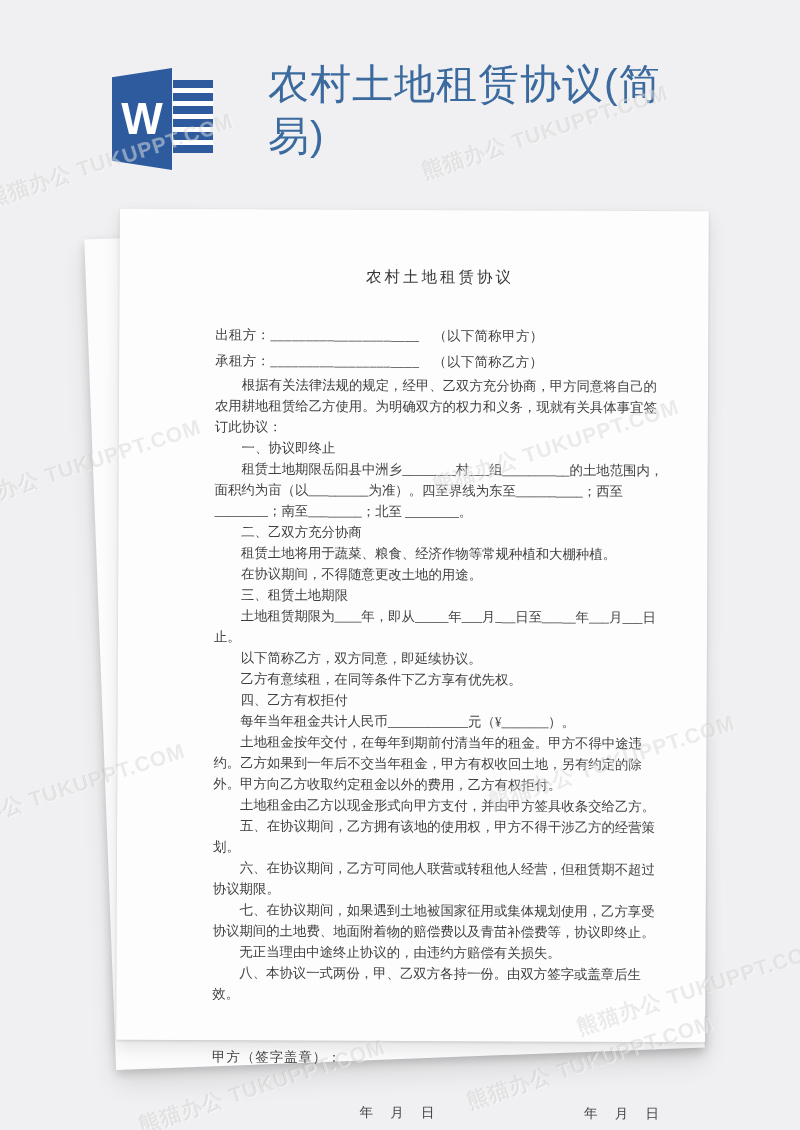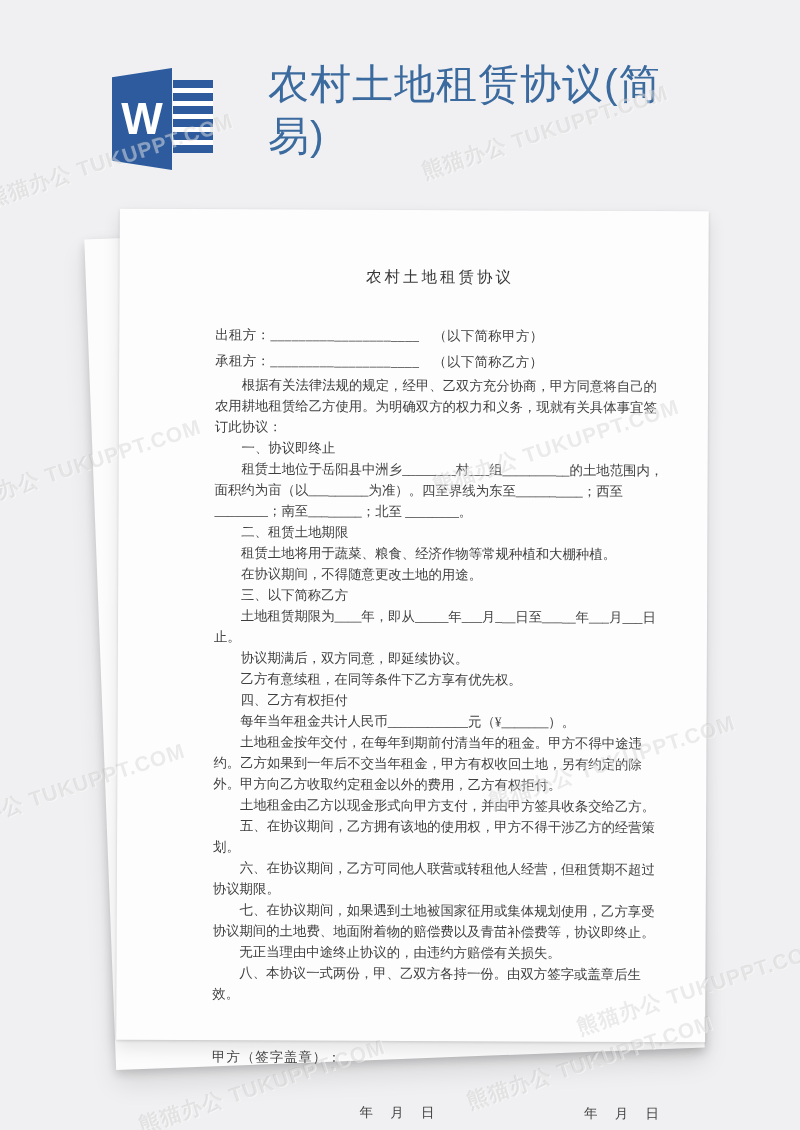--- a/index.html
+++ b/index.html
@@ -86,27 +86,27 @@
 <div class="page-behind"></div>
 
 <div class="page-main">
   <div class="doc">
     <p class="doc-title">农村土地租赁协议</p>
     <div id="doc-paragraphs">
         <p class="par field"><span>出租方：_____________________　（以下简称甲方）</span></p>
         <p class="par field"><span>承租方：_____________________　（以下简称乙方）</span></p>
         <p class="par indent"><span>根据有关法律法规的规定，经甲、乙双方充分协商，甲方同意将自己的农用耕地租赁给乙方使用。为明确双方的权力和义务，现就有关具体事宜签订此协议：</span></p>
         <p class="par indent"><span>一、协议即终止</span></p>
-        <p class="par indent"><span>租赁土地位于</span><span class="useg">岳阳</span><span>县</span><span class="useg">中洲</span><span>乡________村___组__________的土地范围内，面积约为亩（以_________为准）。四至界线为东至__________；西至 ________；南至________；北至 ________。</span></p>
-        <p class="par indent"><span>二、租赁土地期限</span></p>
+        <p class="par indent"><span>租赁土地期限</span><span class="useg">岳阳</span><span>县</span><span class="useg">中洲</span><span>乡________村___组__________的土地范围内，面积约为亩（以_________为准）。四至界线为东至__________；西至 ________；南至________；北至 ________。</span></p>
+        <p class="par indent"><span>二、乙双方充分协商</span></p>
         <p class="par indent"><span>租赁土地将用于蔬菜、粮食、经济作物等常规种植和大棚种植。</span></p>
         <p class="par indent"><span>在协议期间，不得随意更改土地的用途。</span></p>
-        <p class="par indent"><span>三、以下简称乙方</span></p>
+        <p class="par indent"><span>三、租赁土地期限</span></p>
         <p class="par indent"><span>土地租赁期限为____年，即从_____年___月___日至_____年___月___日止。</span></p>
-        <p class="par indent"><span>协议期满后，双方同意，即延续协议。</span></p>
+        <p class="par indent"><span>以下简称乙方，双方同意，即延续协议。</span></p>
         <p class="par indent"><span>乙方有意续租，在同等条件下乙方享有优先权。</span></p>
         <p class="par indent"><span>四、乙方有权拒付</span></p>
         <p class="par indent"><span>每年当年租金共计人民币____________元（¥_______）。</span></p>
         <p class="par indent"><span>土地租金按年交付，在每年到期前付清当年的租金。甲方不得中途违约。乙方如果到一年后不交当年租金，甲方有权收回土地，另有约定的除外。甲方向乙方收取约定租金以外的费用，乙方有权拒付。</span></p>
         <p class="par indent"><span>土地租金由乙方以现金形式向甲方支付，并由甲方签具收条交给乙方。</span></p>
         <p class="par indent"><span>五、在协议期间，乙方拥有该地的使用权，甲方不得干涉乙方的经营策划。</span></p>
         <p class="par indent"><span>六、在协议期间，乙方可同他人联营或转租他人经营，但租赁期不超过协议期限。</span></p>
         <p class="par indent"><span>七、在协议期间，如果遇到土地被国家征用或集体规划使用，乙方享受协议期间的土地费、地面附着物的赔偿费以及青苗补偿费等，协议即终止。</span></p>
         <p class="par indent"><span>无正当理由中途终止协议的，由违约方赔偿有关损失。</span></p>
         <p class="par indent"><span>八、本协议一式两份，甲、乙双方各持一份。由双方签字或盖章后生效。</span></p>

